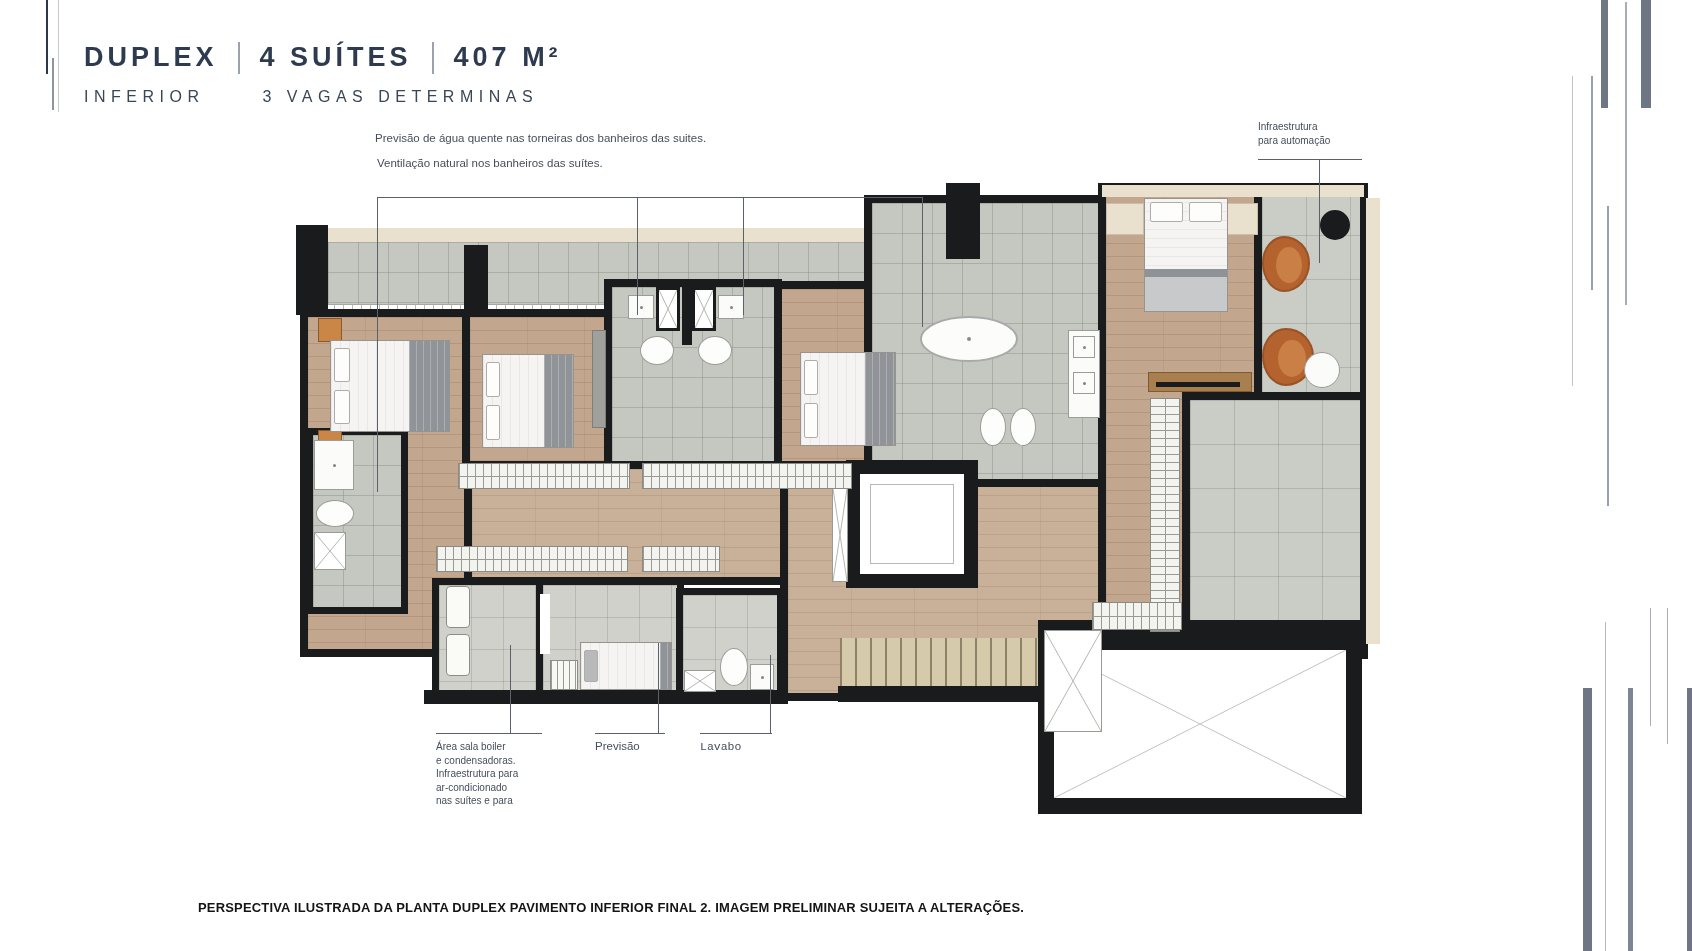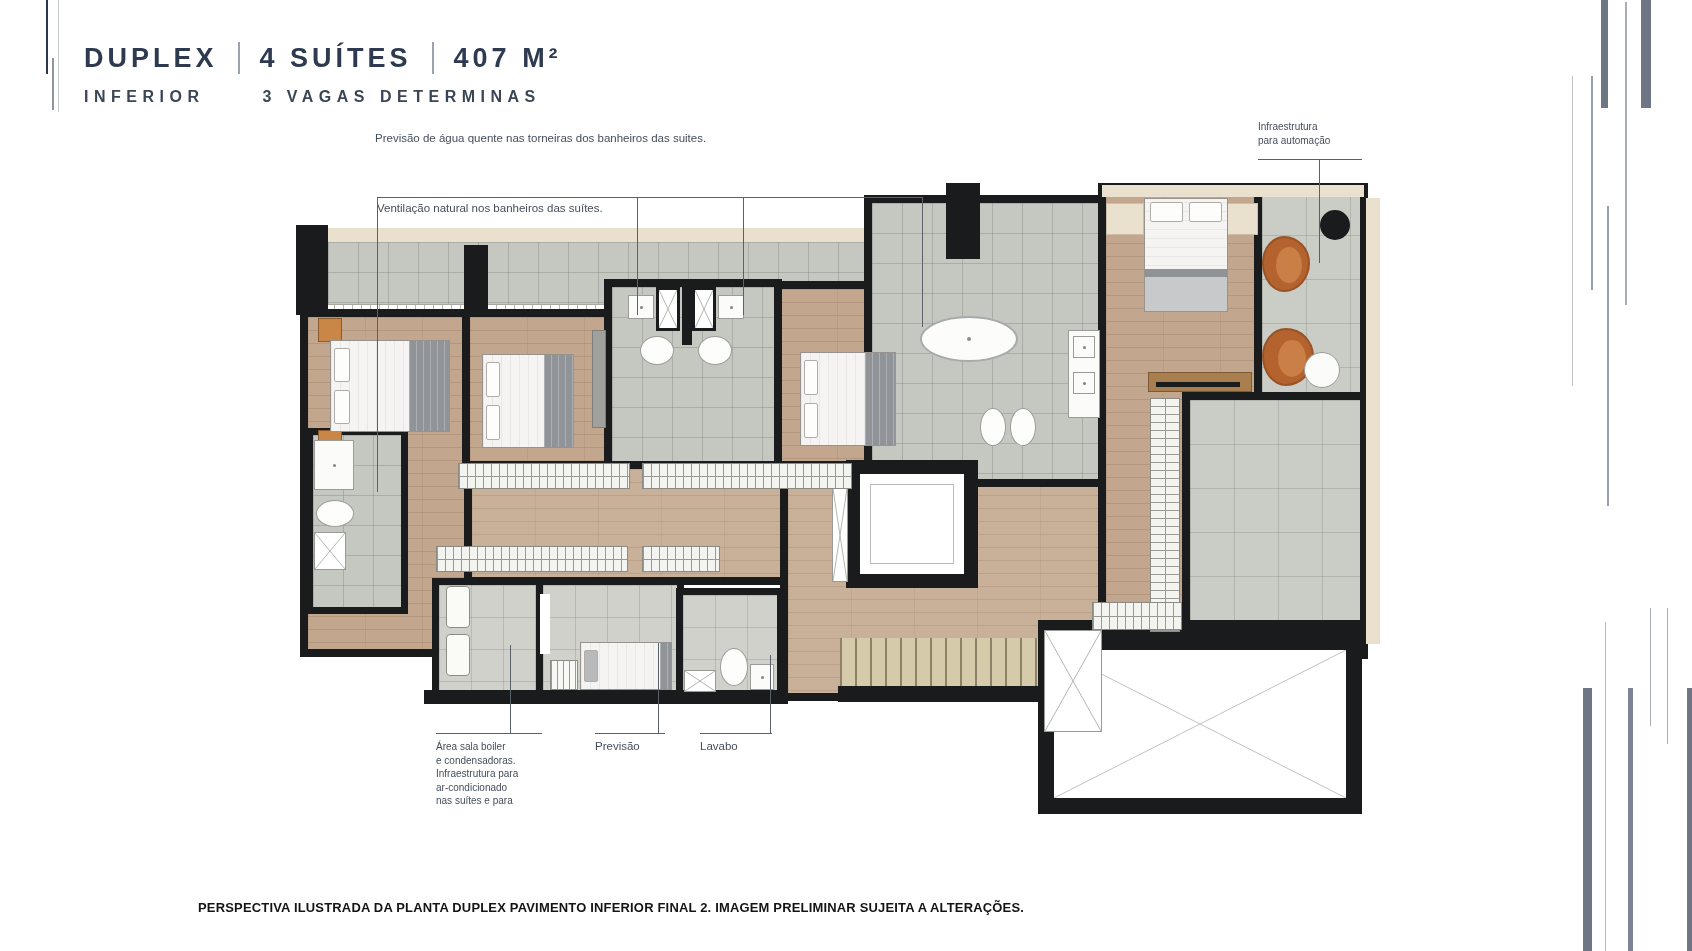--- a/index.html
+++ b/index.html
@@ -1,24 +1,24 @@
 <!DOCTYPE html>
 <html style="--title: #2d3a4f; --subtitle: #3a4656; --annotation: #454e5b; --caption: #141414; --wall: #1a1b1d; --wood: #c3a68e; --wood-light: #c9b098; --tile: #c5c8c1; --tile-terrace: #cacdc6; --tile-service: #d0d1ca; --cream: #e9e0cd; --leather: #b4622e; --stairs: #d5caa9; --accent-bar: #6e7686;"><head>
 <meta charset="utf-8">
 <style>
   html,body{margin:0;padding:0;background:#fff;}
   #canvas{position:relative;width:1692px;height:951px;background:#fff;overflow:hidden;
           font-family:"Liberation Sans",sans-serif;}
   .abs{position:absolute;}
   
-  .title-row{display:flex;align-items:center;gap:20px;}
+  .title-row{display:flex;gap:20px;}
   .t-title{font-size:27px;font-weight:800;letter-spacing:4px;color:var(--title,#2d3a4f);white-space:nowrap;}
   .t-sep{width:2px;height:32px;background:#9aa2ad;}
   .subtitle-row{display:flex;gap:58px;}
-  .t-sub{font-size:16px;font-weight:700;letter-spacing:5.5px;color:var(--subtitle,#3a4656);white-space:nowrap;}
+  .t-sub{font-size:16px;font-weight:400;letter-spacing:5.5px;color:var(--subtitle,#3a4656);white-space:nowrap;}
   .ann{font-size:11.5px;color:var(--annotation,#454e5b);white-space:nowrap;}
   .ann-multi{font-size:10px;color:var(--annotation,#454e5b);line-height:13.5px;}
   .caption{font-size:13.5px;font-weight:700;letter-spacing:0.2px;color:var(--caption,#141414);white-space:nowrap;transform:scaleX(.96);transform-origin:left;}
   
   .bar{position:absolute;}
   
   .wall{background:var(--wall,#1a1b1d);}
   .room{position:absolute;border:8px solid var(--wall,#1a1b1d);box-sizing:border-box;}
   .room7{position:absolute;border:7px solid var(--wall,#1a1b1d);box-sizing:border-box;}
   .wood{background-color:var(--wood,#c3a68e);
@@ -103,21 +103,21 @@
     <span class="t-title">4 SUÍTES</span>
     <span class="t-sep"></span>
     <span class="t-title">407 M²</span>
   </div>
   <div class="abs subtitle-row" style="left:84px;top:88px;">
     <span class="t-sub">INFERIOR</span>
     <span class="t-sub">3 VAGAS DETERMINAS</span>
   </div>
 
   <div class="abs ann" style="left:375px;top:132px;">Previsão de água quente nas torneiras dos banheiros das suites.</div>
-  <div class="abs ann" style="left:377px;top:157px;margin-top:45px;">Ventilação natural nos banheiros das suítes.</div>
+  <div class="abs ann" style="left:377px;top:157px;">Ventilação natural nos banheiros das suítes.</div>
 
   <div class="abs cream" style="left:298px;top:228px;width:662px;height:16px;"></div>
   <div class="abs tile" style="left:298px;top:242px;width:662px;height:64px;"></div>
   <div class="abs sill" style="left:306px;top:304px;width:648px;height:12px;"></div>
   <div class="abs wall" style="left:296px;top:225px;width:32px;height:90px;"></div>
   <div class="abs wall" style="left:464px;top:245px;width:24px;height:100px;"></div>
 
   <div class="room wood" style="left:300px;top:309px;width:172px;height:348px;"></div>
   <div class="room wood" style="left:462px;top:309px;width:152px;height:164px;"></div>
   <div class="room wood" style="left:772px;top:281px;width:192px;height:192px;"></div>
@@ -287,17 +287,17 @@
     <div>ar-condicionado</div>
     <div>nas suítes e para</div>
   </div>
 
   <div class="abs leader" style="left:658px;top:643px;width:1px;height:90px;"></div>
   <div class="abs leader" style="left:595px;top:733px;width:70px;height:1px;"></div>
   <div class="abs ann" style="left:595px;top:740px;">Previsão</div>
 
   <div class="abs leader" style="left:770px;top:655px;width:1px;height:78px;"></div>
   <div class="abs leader" style="left:700px;top:733px;width:72px;height:1px;"></div>
-  <div class="abs ann" style="left:700px;top:740px;">Lavabo</div>
+  <div class="abs ann" style="left:700px;top:740px;font-family:Liberation Mono, monospace;">Lavabo</div>
 
   <div class="abs caption" style="left:198px;top:900px;">PERSPECTIVA ILUSTRADA DA PLANTA DUPLEX PAVIMENTO INFERIOR FINAL 2. IMAGEM PRELIMINAR SUJEITA A ALTERAÇÕES.</div>
 
 </div>
 
 </body></html>

